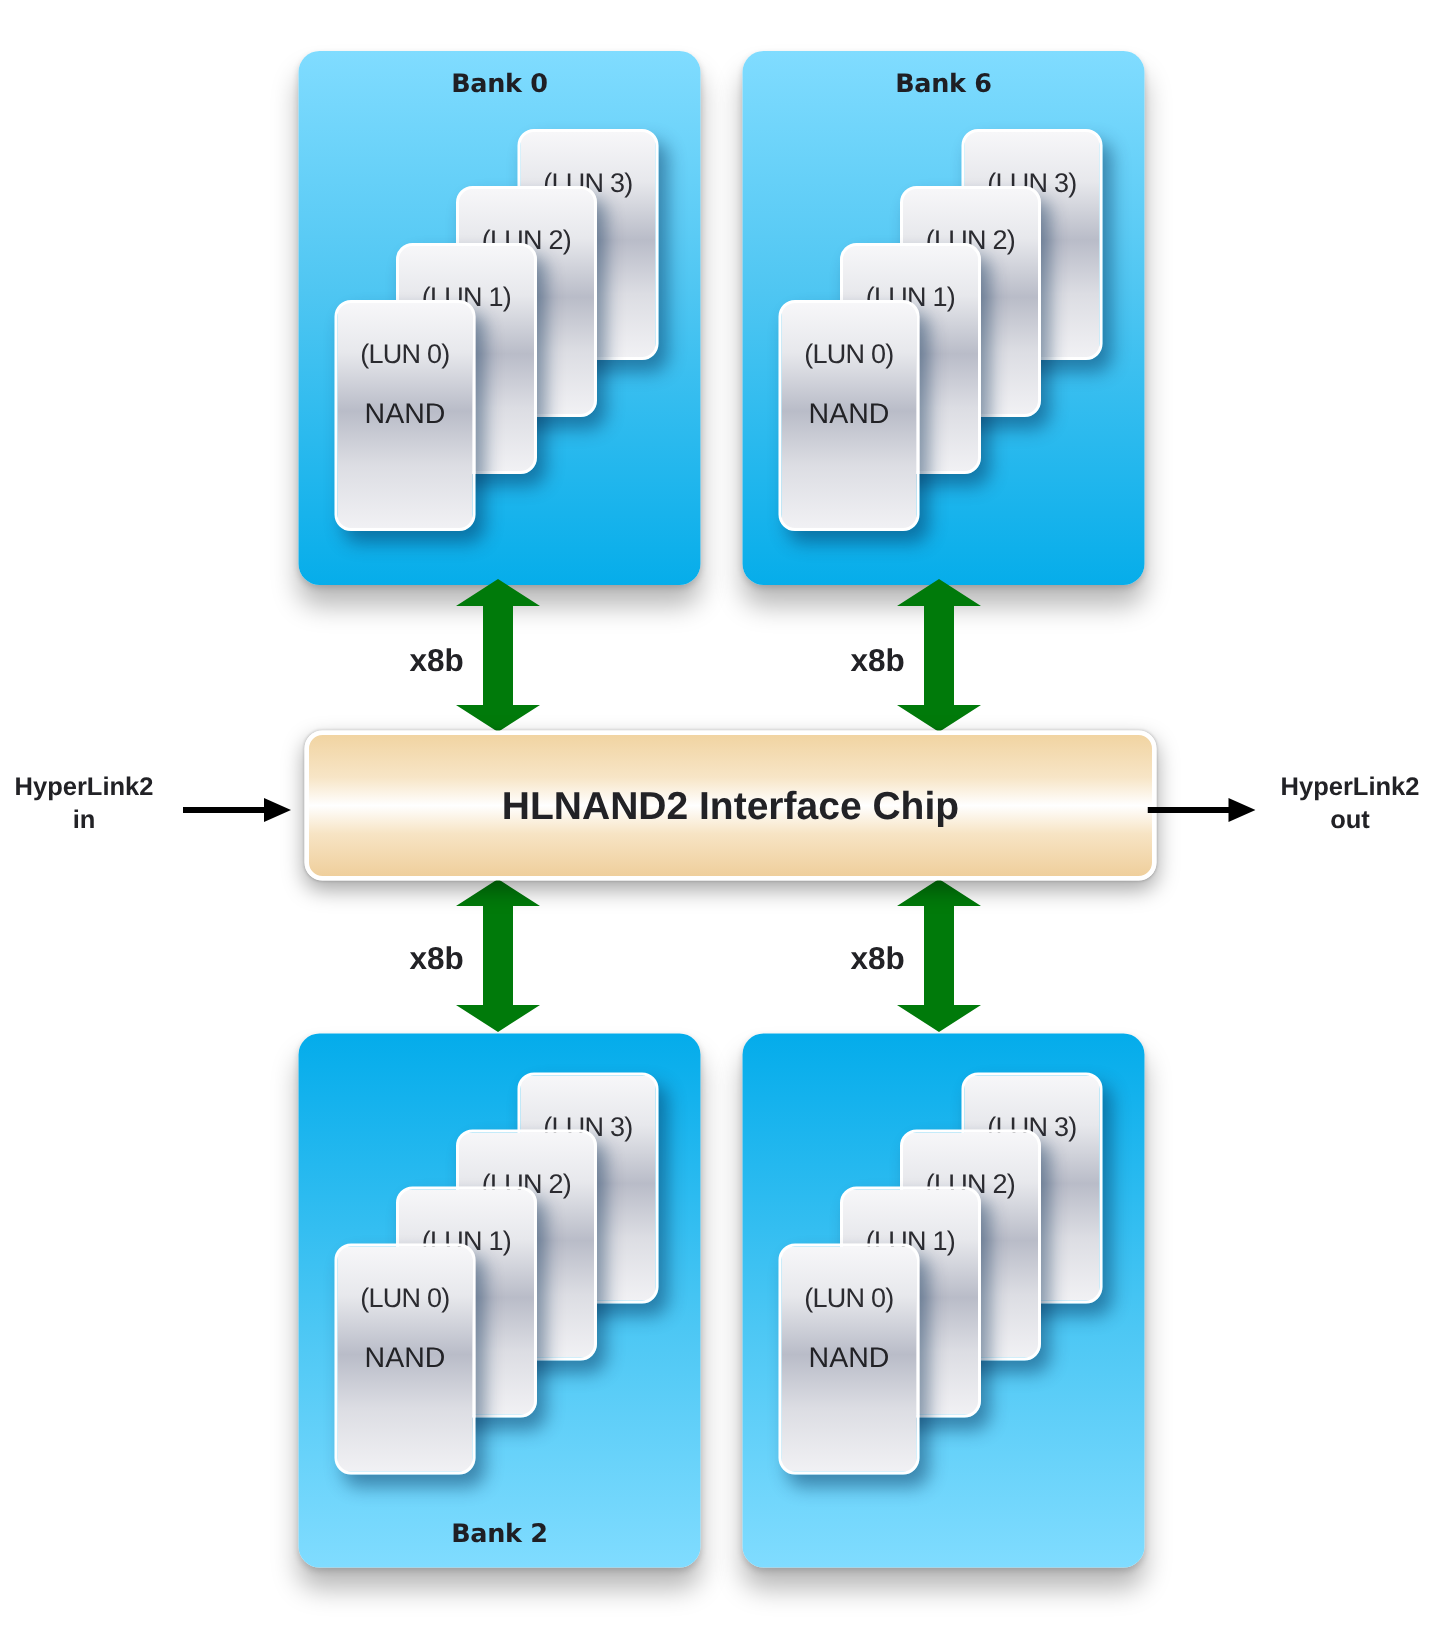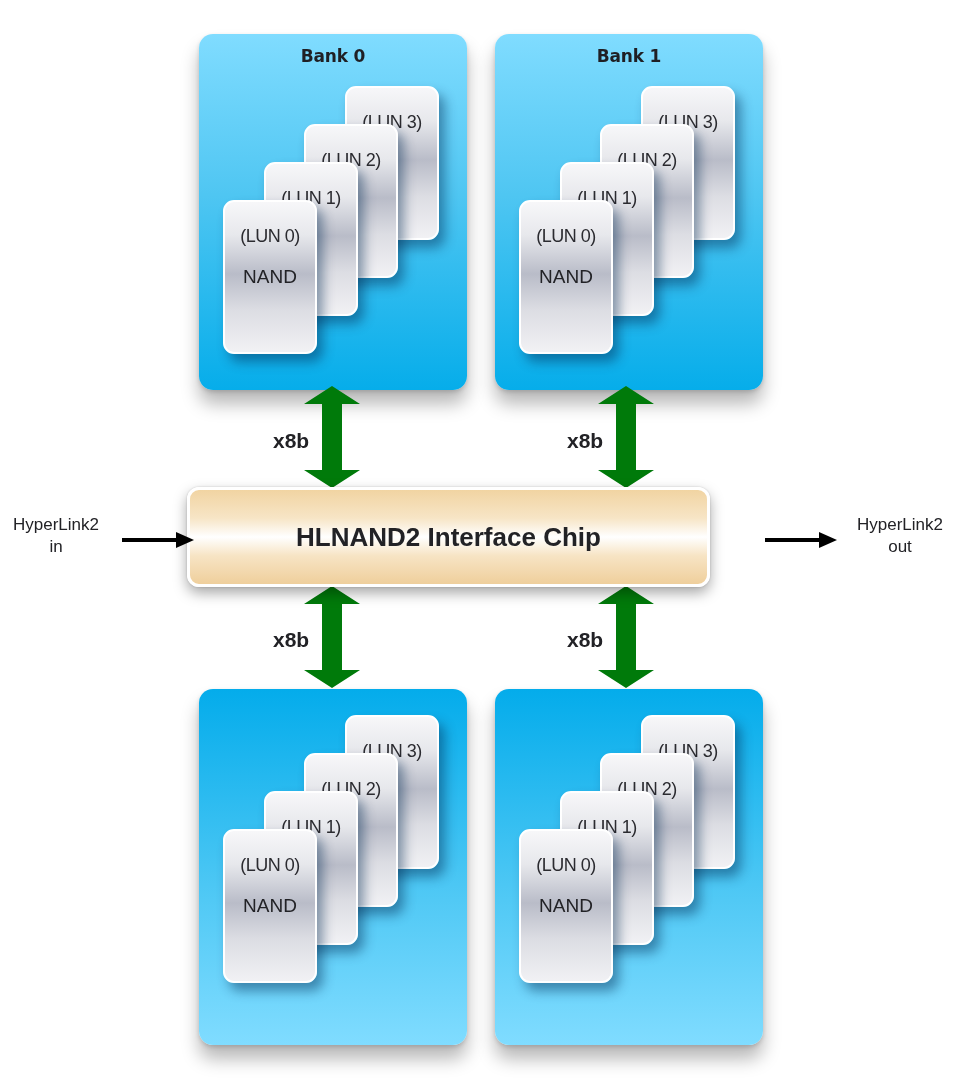--- a/index.html
+++ b/index.html
@@ -34,38 +34,38 @@
     position: absolute; top: 24px; left: 0; right: 0; text-align: center;
     font-size: 18px; color: #2b2b30; letter-spacing: -0.5px;
     font-family: "Liberation Sans", sans-serif;
   }
   .nand-label {
     position: absolute; top: 64px; left: 0; right: 0; text-align: center;
     font-size: 19px; font-weight: normal; color: #222226;
     font-family: "Liberation Sans", sans-serif;
   }
   .chip {
-    position: absolute; left: 187px; top: 487px; width: 523px; height: 100px;
+    position: absolute; left: 203px; top: 487px; width: 568px; height: 100px;
     border-radius: 12px; box-sizing: border-box;
     border: 3px solid #ffffff;
     background: linear-gradient(to bottom, #f1d4a2 0%, #f7e5c6 30%, #ffffff 50%, #f7e4c4 70%, #efcf9c 100%);
     box-shadow: 0 6px 14px rgba(0,0,0,0.35), 0 0 2px rgba(0,0,0,0.2);
   }
   .chip-label {
     position: absolute; left: 0; right: 0; top: 32px; text-align: center;
     font-size: 26px; font-weight: bold; color: #222226;
     font-family: "Liberation Sans", sans-serif;
   }
   .bus-arrow { position: absolute; width: 56px; height: 102px; }
   .bus-label {
     position: absolute; font-weight: bold; font-size: 21px; color: #222226;
     font-family: "Liberation Sans", sans-serif;
   }
   .io-label {
-    position: absolute; text-align: center; font-weight: normal; font-size: 17px;
+    position: absolute; text-align: center; font-weight: bold; font-size: 17px;
     line-height: 22px; color: #222226;
     font-family: "Liberation Sans", sans-serif;
   }
   .io-arrow { position: absolute; width: 72px; height: 20px; }
 </style>
 </head>
 <body>
 
 <div class="bank top" style="left:199px; top:34px;">
   <div class="bank-title">Bank 0</div>
@@ -78,21 +78,21 @@
   <div class="lun" style="left:65px; top:128px;">
     <div class="lun-label">(LUN 1)</div>
   </div>
   <div class="lun" style="left:24px; top:166px;">
     <div class="lun-label">(LUN 0)</div>
     <div class="nand-label">NAND</div>
   </div>
 </div>
 
 <div class="bank top" style="left:495px; top:34px;">
-  <div class="bank-title">Bank 1</div>
+  <div class="bank-title">Bank 6</div>
   <div class="lun" style="left:146px; top:52px;">
     <div class="lun-label">(LUN 3)</div>
   </div>
   <div class="lun" style="left:105px; top:90px;">
     <div class="lun-label">(LUN 2)</div>
   </div>
   <div class="lun" style="left:65px; top:128px;">
     <div class="lun-label">(LUN 1)</div>
   </div>
   <div class="lun" style="left:24px; top:166px;">
@@ -108,20 +108,21 @@
   <div class="lun" style="left:105px; top:64px;">
     <div class="lun-label">(LUN 2)</div>
   </div>
   <div class="lun" style="left:65px; top:102px;">
     <div class="lun-label">(LUN 1)</div>
   </div>
   <div class="lun" style="left:24px; top:140px;">
     <div class="lun-label">(LUN 0)</div>
     <div class="nand-label">NAND</div>
   </div>
+  <div class="bank-title">Bank 2</div>
 </div>
 
 <div class="bank bottom" style="left:495px; top:689px;">
   <div class="lun" style="left:146px; top:26px;">
     <div class="lun-label">(LUN 3)</div>
   </div>
   <div class="lun" style="left:105px; top:64px;">
     <div class="lun-label">(LUN 2)</div>
   </div>
   <div class="lun" style="left:65px; top:102px;">

